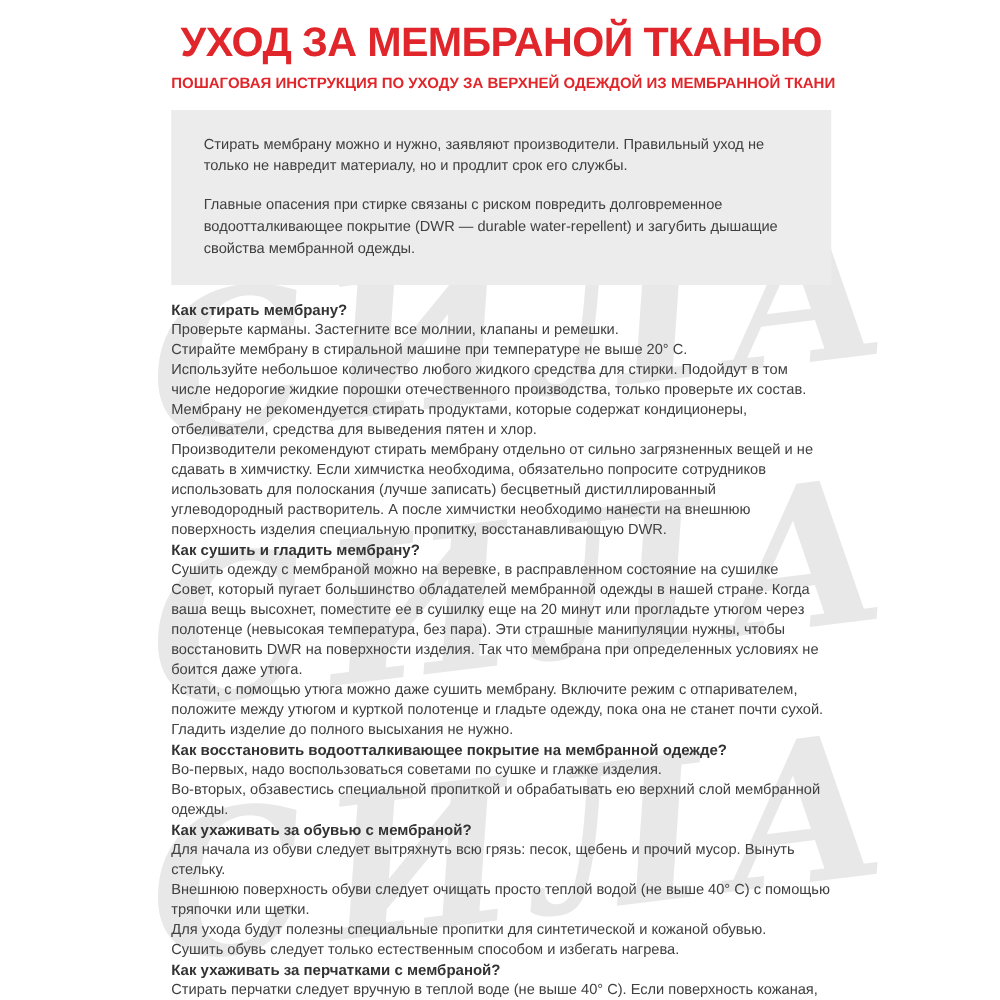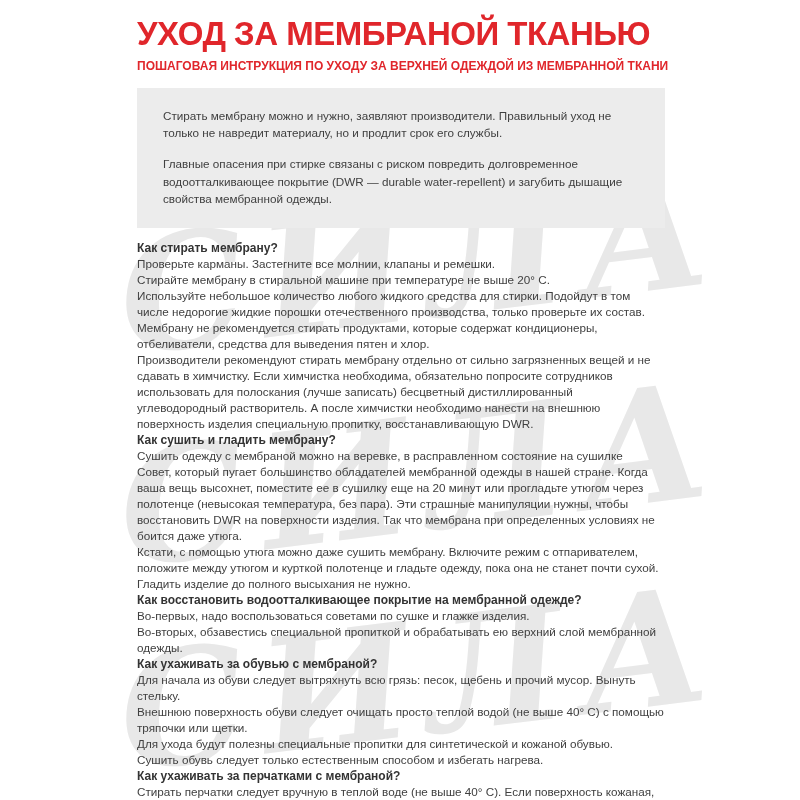--- a/index.html
+++ b/index.html
@@ -34,20 +34,21 @@
   .content {
     position: relative;
     z-index: 1;
     margin-left: 137px;
     width: 528px;
     padding-top: 15px;
     color: #404040;
   }
   .title {
     margin: 0;
+    text-align: center;
     color: #e0262b;
     font-size: 33px;
     line-height: 38px;
     font-weight: 700;
     letter-spacing: -0.5px;
     white-space: nowrap;
   }
   .subtitle {
     margin-top: 6px;
     text-align: center;

